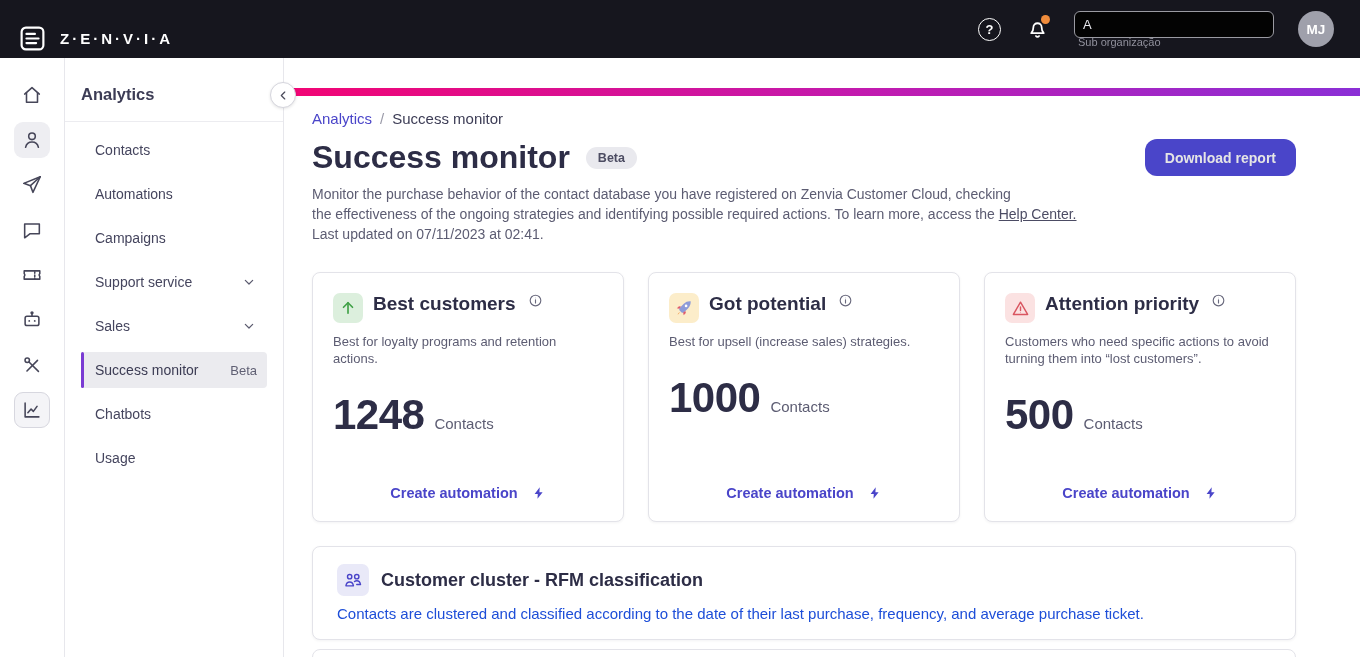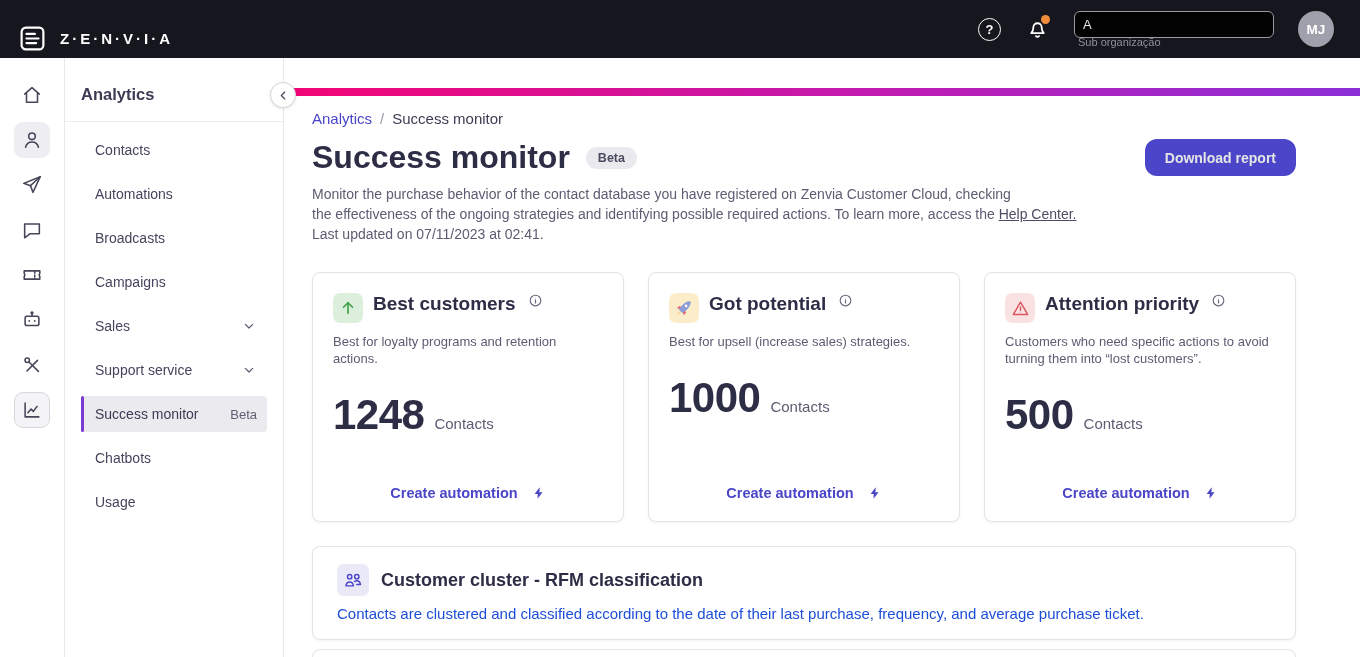--- a/index.html
+++ b/index.html
@@ -228,35 +228,32 @@
       </span>
     </button>
     <nav class="side-nav">
       <div class="side-item">
         <span>Contacts</span>
       </div>
       <div class="side-item">
         <span>Automations</span>
       </div>
       <div class="side-item">
-        <span>Broadcasts</span>
-      </div>
-      <div class="side-item">
         <span>Campaigns</span>
       </div>
       <div class="side-item">
-        <span>Sales</span>
+        <span>Support service</span>
         <span class="chev">
           <svg width="16" height="16" viewBox="0 0 24 24" fill="none" stroke="#5a5a6e" stroke-width="1.8" stroke-linecap="round" stroke-linejoin="round">
               <path d="M6.5 9.5l5.5 5.5 5.5-5.5"></path>
             </svg>
         </span>
       </div>
       <div class="side-item">
-        <span>Support service</span>
+        <span>Sales</span>
         <span class="chev">
           <svg width="16" height="16" viewBox="0 0 24 24" fill="none" stroke="#5a5a6e" stroke-width="1.8" stroke-linecap="round" stroke-linejoin="round">
               <path d="M6.5 9.5l5.5 5.5 5.5-5.5"></path>
             </svg>
         </span>
       </div>
       <div class="side-item active">
         <span class="active-bar"></span>
         <span>Success monitor</span>
         <span class="side-badge">Beta</span>

